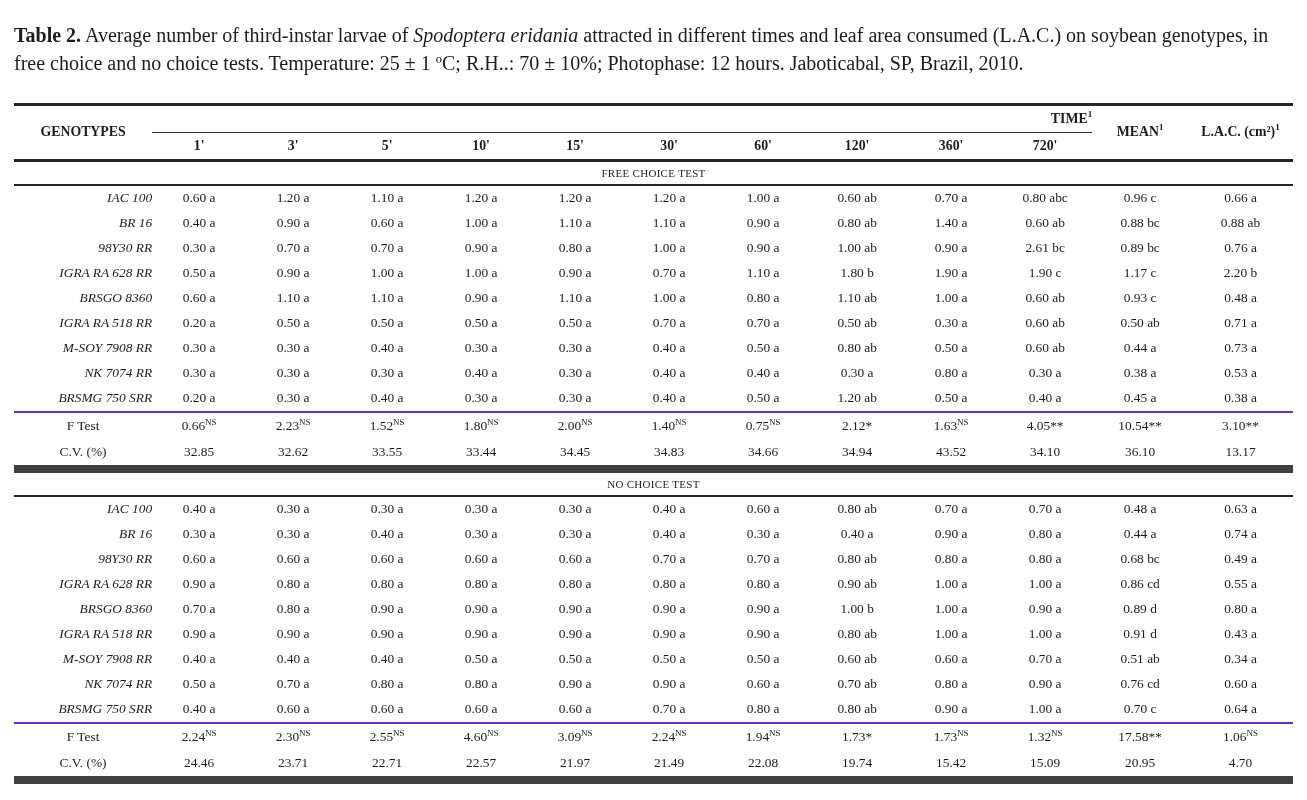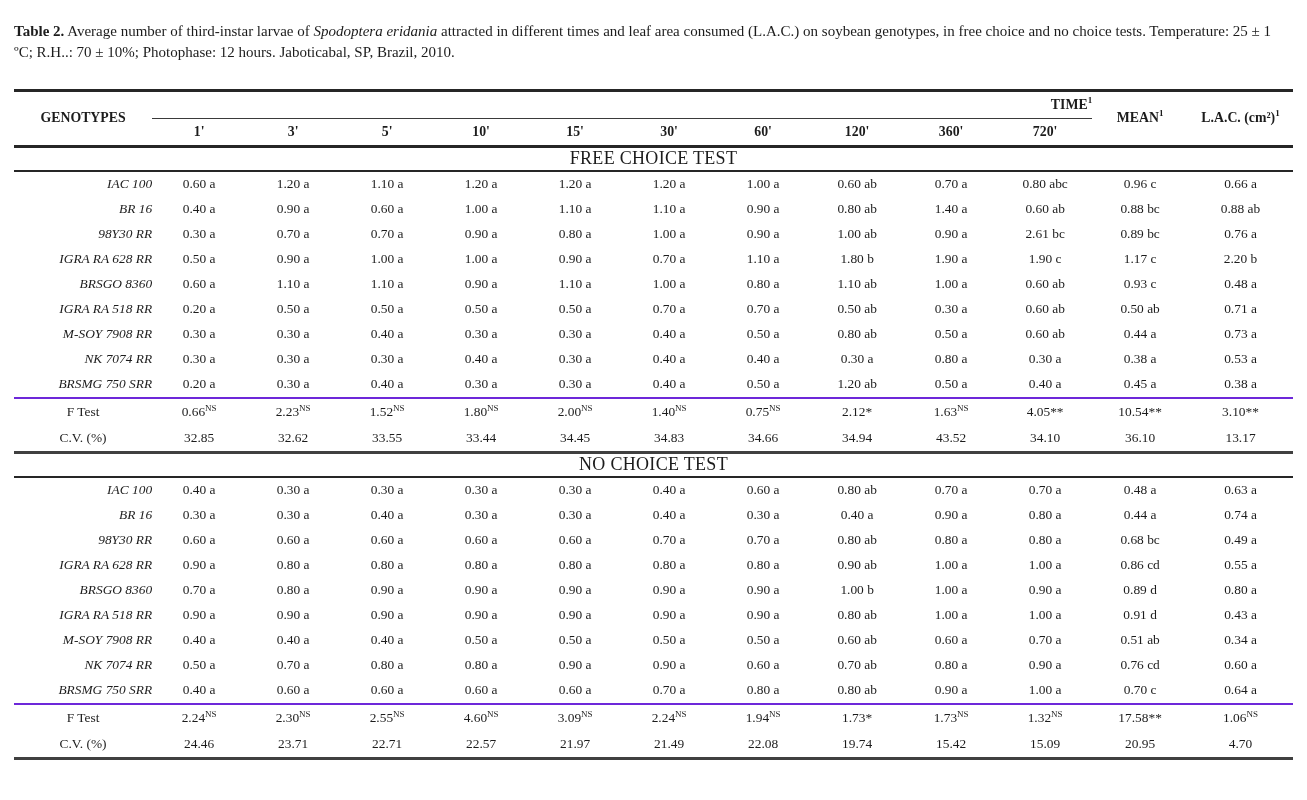--- a/index.html
+++ b/index.html
@@ -8,21 +8,21 @@
     width: 1307px;
     height: 800px;
     background: #ffffff;
     color: #1c1c1c;
     font-family: "Liberation Serif", "DejaVu Serif", serif;
     overflow: hidden;
   }
   .caption {
     margin: 21px 14px 0 14px;
     width: 1279px;
-    font-size: 15px;
+    font-size: 20px;
     line-height: 1.42;
     text-align: left;
   }
   .caption b { font-weight: bold; }
   .caption i { font-style: italic; }
 
   table.results {
     margin: 25px 14px 0 14px;
     width: 1279px;
     border-collapse: collapse;
@@ -52,31 +52,31 @@
   sup.hdr-sup, sup.fn-sup, sup.ns-sup {
     font-size: 9px;
     vertical-align: super;
     line-height: 0;
   }
 
   tr.section-row { border-bottom: 2px solid #262626; }
   tr.section-row td {
     height: 22px;
     text-align: center;
-    font-size: 18px;
+    font-size: 11px;
     letter-spacing: 0.3px;
     padding: 0;
   }
   tbody td { padding: 0; vertical-align: middle; }
   tr.data-row td { height: 25px; text-align: center; }
   tr.data-row td.g { text-align: right; padding-left: 13px; font-style: italic; }
   tr.ftest-row { border-top: 2px solid #6d28d9; }
   tr.ftest-row td { height: 26px; text-align: center; }
   tr.cv-row td { height: 26px; text-align: center; }
-  tr.cv-row { border-bottom: 3px solid #404040; }
+  tr.cv-row { border-bottom: 8px solid #404040; }
 
   .footnotes {
     margin: 9px 14px 0 14px;
     width: 1279px;
     font-size: 11.6px;
     line-height: 1.4;
   }
   .footnotes p { margin: 0; }
 </style>
 </head>

